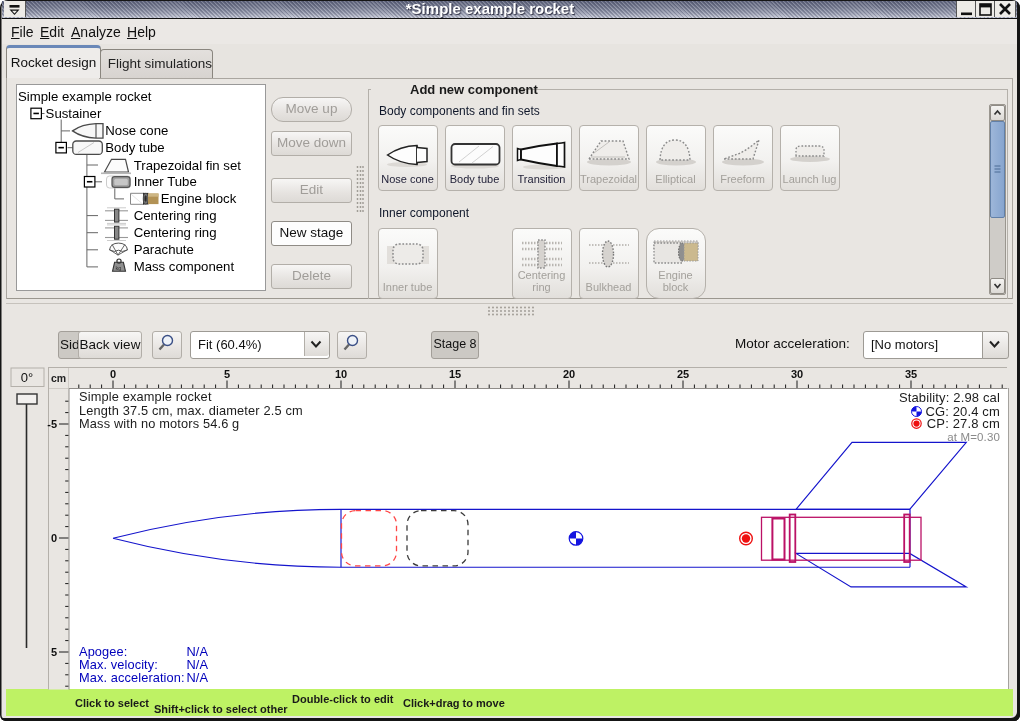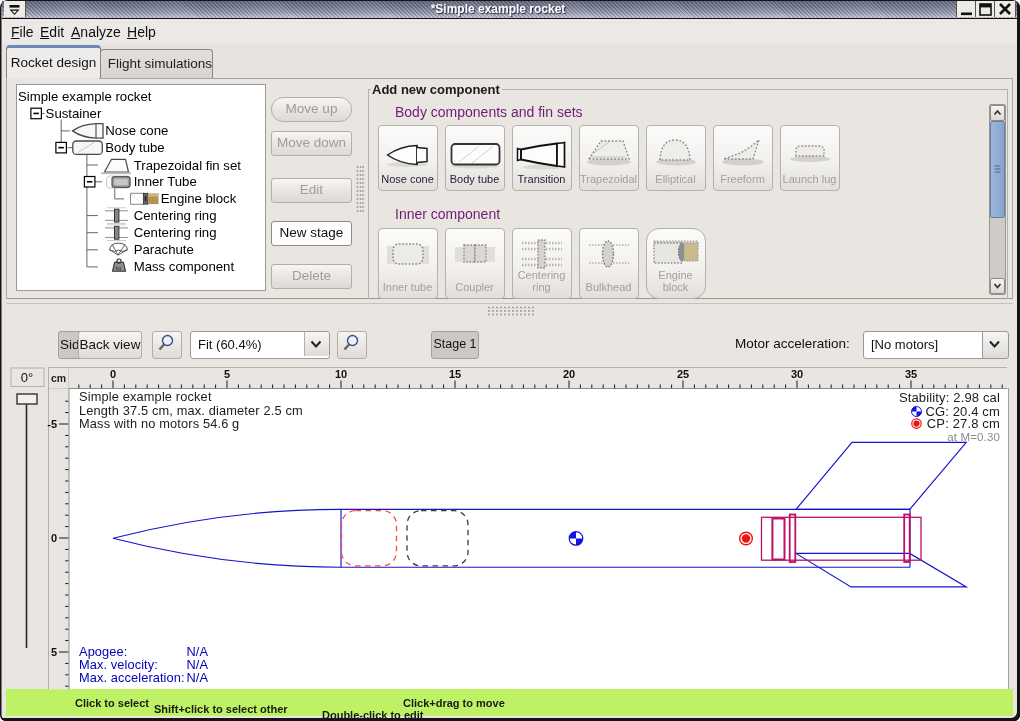--- a/index.html
+++ b/index.html
@@ -6,22 +6,22 @@
        font-family:"Liberation Sans", sans-serif;background:#fff;}
   .abs{position:absolute;}
   #frame{left:0;top:0;width:1020px;height:721px;background:#e9e6e2;
          border-radius:8px 8px 6px 6px;box-shadow:inset 0 0 0 1.5px #151515, inset -3px -3px 0 #151515;}
   
   #titlebar{left:2px;top:1px;width:1015px;height:17px;
     background:
       repeating-linear-gradient(45deg, rgba(25,30,55,0.20) 0px 1px, rgba(255,255,255,0.18) 1.4px 2px, rgba(25,30,55,0.0) 2.2px 2.8px),
       linear-gradient(180deg,#61667e 0%, #7b8095 38%, #9b9fb2 70%, #c7cad8 100%);
     border-bottom:1.5px solid #101010;}
-  #titletext{left:8px;top:1px;width:980px;height:16px;text-align:center;
-    font-size:12px;font-weight:bold;color:#fff;line-height:16px;
+  #titletext{left:0;top:1px;width:980px;height:16px;text-align:center;
+    font-size:15px;font-weight:bold;color:#fff;line-height:16px;
     text-shadow:1px 1px 1px rgba(20,20,40,0.85);}
   .tbtn{top:1px;height:16px;background:#edebe7;border-left:1px solid #555;}
   #menubtn{left:4px;top:1px;width:21px;height:16px;background:#edebe7;border-right:1px solid #555;}
   
   #menubar{left:2px;top:19px;width:1015px;height:25px;background:#ebe8e5;}
   .menuitem{top:4px;height:18px;font-size:14px;color:#111;line-height:18px;}
   .menuitem u{text-decoration-thickness:1px;}
   
   #tabrow{left:2px;top:44px;width:1015px;height:34px;background:#e7e4e0;}
   #tab1{left:6px;top:45px;width:93px;height:33px;background:#eeecea;
@@ -32,22 +32,22 @@
         border:1px solid #8a867f;border-bottom:none;border-radius:4px 4px 0 0;
         font-size:13.5px;color:#222;text-align:right;line-height:27px;}
   
   #toppanel{left:6px;top:78px;width:1007px;height:220px;background:#e9e6e2;
             border-bottom:1px solid #9b978f;}
   #treebox{left:10px;top:6px;width:248px;height:205px;background:#fff;border:1px solid #999;}
   .sbtn{left:265px;width:79px;height:23px;border:1px solid #b2aea8;border-radius:3px;
         background:linear-gradient(180deg,#f7f6f5,#e6e3e0 60%,#dddad6);
         font-size:13.5px;color:#a09d99;text-align:center;line-height:22px;}
   
-  .grouplabel{font-size:13px;font-weight:bold;color:#1a1a1a;}
-  .seclabel{font-size:14px;color:#701a75;margin-left:16px;}
+  .grouplabel{font-size:13px;font-weight:bold;color:#1a1a1a;margin-left:38px;}
+  .seclabel{font-size:12px;color:#0f172a;}
   .cbtn{border:1px solid #b5b1ab;border-radius:4px;
         background:linear-gradient(180deg,#fbfbfa 0%,#f2f1ef 55%,#e2dfdb 100%);}
   .cbtn .lab{position:absolute;left:0;bottom:5px;width:100%;text-align:center;
              font-size:11px;color:#23233a;}
   .cbtn.dis .lab{color:#a3a09b;margin-top:8px;}
   
   .tbutton{border:1px solid #b2aea8;border-radius:3px;height:26px;
            background:linear-gradient(180deg,#f7f6f5,#e8e5e2 60%,#dedbd7);
            font-size:13.5px;color:#111;text-align:center;}
   .tbutton.pressed{background:#ccc9c4;border-color:#a39f99;margin-left:45px;}
@@ -295,28 +295,20 @@
     </svg>
     <div class="lab">Launch lug</div>
     </div>
 
   <div class="cbtn dis abs" style="left:371.5px;top:150px;width:58px;height:69px;">
     <svg width="56" height="46" style="position:absolute;left:1px;top:2px;">
       <rect x="7" y="15" width="42" height="18" fill="#e2dfdb"></rect>
       <rect x="13" y="13" width="30" height="20" rx="6" fill="#edebe8" stroke="#8a8a8a" stroke-width="1.5" stroke-dasharray="1.7,1.7"></rect>
     </svg>
     <div class="lab">Inner tube</div>
-    </div>
-  <div class="cbtn dis abs" style="left:438.5px;top:150px;width:58px;height:69px;">
-    <svg width="56" height="46" style="position:absolute;left:1px;top:2px;">
-      <rect x="8" y="16" width="40" height="15" fill="#e2dfdb"></rect>
-      <rect x="17" y="14" width="11" height="17" fill="#dbd8d4" stroke="#8a8a8a" stroke-width="1.4" stroke-dasharray="1.6,1.6"></rect>
-      <rect x="28" y="14" width="11" height="17" fill="#dbd8d4" stroke="#8a8a8a" stroke-width="1.4" stroke-dasharray="1.6,1.6"></rect>
-    </svg>
-    <div class="lab">Coupler</div>
     </div>
   <div class="cbtn dis abs" style="left:572.5px;top:150px;width:58px;height:69px;">
     <svg width="56" height="46" style="position:absolute;left:1px;top:2px;">
       <path d="M8 14 L48 14 M8 32 L48 32" stroke="#c2bfbb" stroke-width="2" stroke-dasharray="1.5,1.5"></path>
       <ellipse cx="27" cy="23" rx="5.5" ry="13" fill="#d6d3cf" stroke="#777" stroke-width="1.4" stroke-dasharray="1.6,1.6"></ellipse>
     </svg>
     <div class="lab">Bulkhead</div>
     </div>
   <div class="cbtn dis abs" style="left:505.5px;top:150px;width:58px;height:69px;">
     <svg width="56" height="46" style="position:absolute;left:1px;top:2px;">
@@ -400,30 +392,30 @@
 </g>
     </svg>
   </div>
 <div id="toolbar" class="abs" style="left:6px;top:320px;width:1007px;height:43px;background:#e9e6e2;"></div>
 <div class="tbutton pressed abs" style="left:13px;top:331px;width:60px;line-height:25px;">Side view</div>
 <div class="tbutton abs" style="left:78px;top:331px;width:62px;line-height:25px;">Back view</div>
 <div class="tbutton abs" style="left:152px;top:331px;width:28px;"></div>
 <div class="abs" style="left:190px;top:331px;width:138px;height:26px;background:#fff;border:1px solid #9d9a94;border-radius:3px;font-size:13px;color:#111;line-height:25px;text-indent:7px;">Fit (60.4%)</div>
 <div class="abs" style="left:304px;top:332px;width:24px;height:24px;background:linear-gradient(180deg,#f7f6f5,#dedbd7);border-left:1px solid #b2aea8;border-radius:0 3px 3px 0;"></div>
 <div class="tbutton abs" style="left:337px;top:331px;width:28px;"></div>
-<div class="tbutton pressed abs" style="left:386px;top:331px;width:46px;line-height:25px;font-size:12.5px;white-space:nowrap;">Stage 1</div>
+<div class="tbutton pressed abs" style="left:386px;top:331px;width:46px;line-height:25px;font-size:12.5px;white-space:nowrap;">Stage 8</div>
 <div class="abs" style="left:735px;top:331px;width:124px;height:26px;font-size:13.5px;color:#111;line-height:26px;">Motor acceleration:</div>
 <div class="abs" style="left:863px;top:331px;width:118px;height:26px;background:#fff;border:1px solid #9d9a94;border-radius:3px 0 0 3px;font-size:13px;color:#111;line-height:25px;text-indent:7px;">[No motors]</div>
 <div class="abs" style="left:982px;top:331px;width:25px;height:26px;background:linear-gradient(180deg,#f7f6f5,#dedbd7);border:1px solid #9d9a94;border-radius:0 3px 3px 0;"></div>
 <div id="designarea-bg" class="abs" style="left:6px;top:363px;width:1007px;height:326px;background:#e9e6e2;"></div>
 <div id="canvas" class="abs"></div>
 <div id="statusbar" class="abs">
   <span class="abs" style="left:69px;top:8px;">Click to select</span>
   <span class="abs" style="left:148px;top:14px;">Shift+click to select other</span>
-  <span class="abs" style="left:286px;top:20px;margin-left:30px;">Double-click to edit</span>
+  <span class="abs" style="left:286px;top:4px;">Double-click to edit</span>
   <span class="abs" style="left:397px;top:8px;">Click+drag to move</span>
 </div>
 <svg id="overlay" class="abs" style="left:0;top:0;pointer-events:none;" width="1020" height="721" viewBox="0 0 1020 721" font-family="Liberation Sans, sans-serif">
 
   <g stroke="#3a4f86" fill="#eef2f8" stroke-width="1.4">
     <line x1="164" y1="344.5" x2="159.5" y2="349.5" stroke-width="2.4" stroke="#666"></line>
     <circle cx="167.5" cy="340.5" r="5"></circle>
     <line x1="349" y1="344.5" x2="344.5" y2="349.5" stroke-width="2.4" stroke="#666"></line>
     <circle cx="352.5" cy="340.5" r="5"></circle>
   </g>

